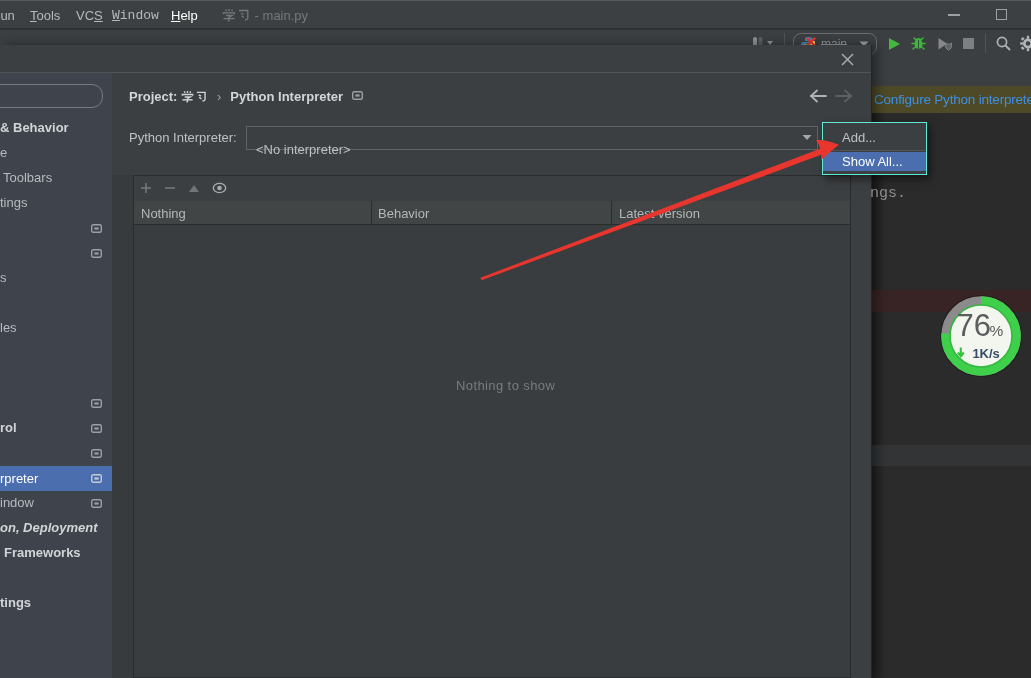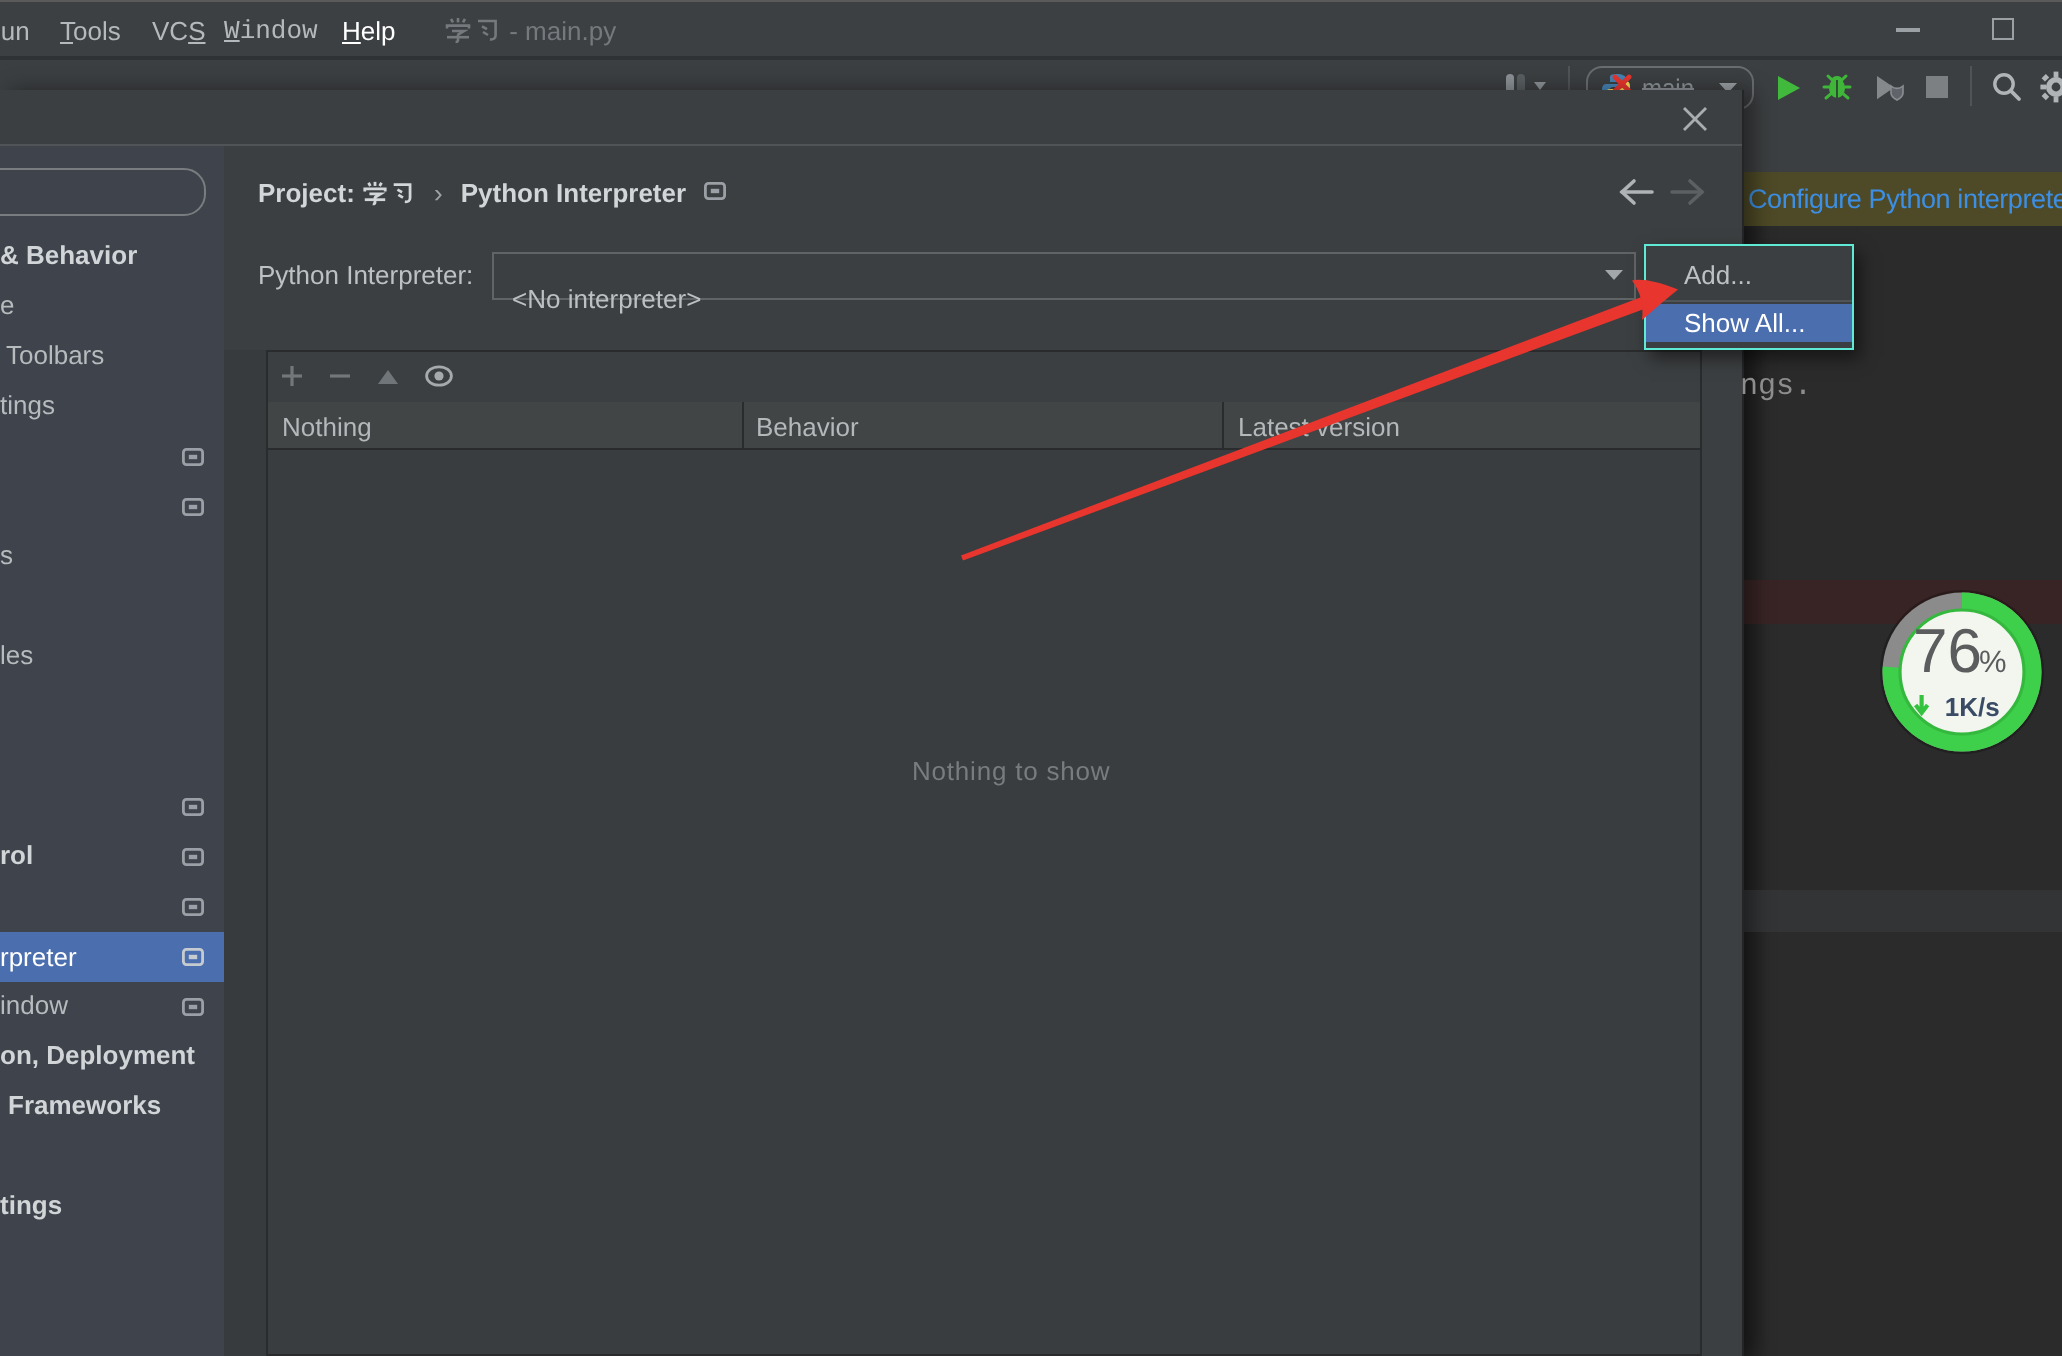--- a/index.html
+++ b/index.html
@@ -126,21 +126,21 @@
     <div class="abs t13" style="left:0;top:75px;font-weight:bold;color:#d2d5d7;">&amp; Behavior</div>
     <div class="abs t13" style="left:0;top:100px;">e</div>
     <div class="abs t13" style="left:3px;top:125px;">Toolbars</div>
     <div class="abs t13" style="left:0;top:150px;">tings</div>
     <div class="abs t13" style="left:0;top:225px;">s</div>
     <div class="abs t13" style="left:0;top:275px;">les</div>
     <div class="abs t13" style="left:0;top:375px;font-weight:bold;color:#d2d5d7;">rol</div>
     <div class="abs" style="left:0;top:420.5px;width:112px;height:25px;background:#4b6eaf;"></div>
     <div class="abs t13" style="left:0;top:426px;color:#ffffff;">rpreter</div>
     <div class="abs t13" style="left:0;top:450px;">indow</div>
-    <div class="abs t13" style="left:0;top:475px;font-weight:bold;color:#d2d5d7;">on, Deployment</div>
+    <div class="abs t13" style="left:0;top:475px;font-weight:bold;color:#d2d5d7;font-style:italic;">on, Deployment</div>
     <div class="abs t13" style="left:4px;top:500px;font-weight:bold;color:#d2d5d7;">Frameworks</div>
     <div class="abs t13" style="left:0;top:550px;font-weight:bold;color:#d2d5d7;">tings</div>
 
     <svg class="abs" style="left:91px;top:179px" width="11" height="9" viewBox="0 0 11 9">
         <rect x="0.7" y="0.7" width="9.6" height="7.6" rx="1.5" fill="none" stroke="#9aa0a5" stroke-width="1.4"></rect>
         <rect x="3.4" y="3.4" width="4.2" height="2.2" fill="#9aa0a5"></rect>
       </svg>
     <svg class="abs" style="left:91px;top:204px" width="11" height="9" viewBox="0 0 11 9">
         <rect x="0.7" y="0.7" width="9.6" height="7.6" rx="1.5" fill="none" stroke="#9aa0a5" stroke-width="1.4"></rect>
         <rect x="3.4" y="3.4" width="4.2" height="2.2" fill="#9aa0a5"></rect>

